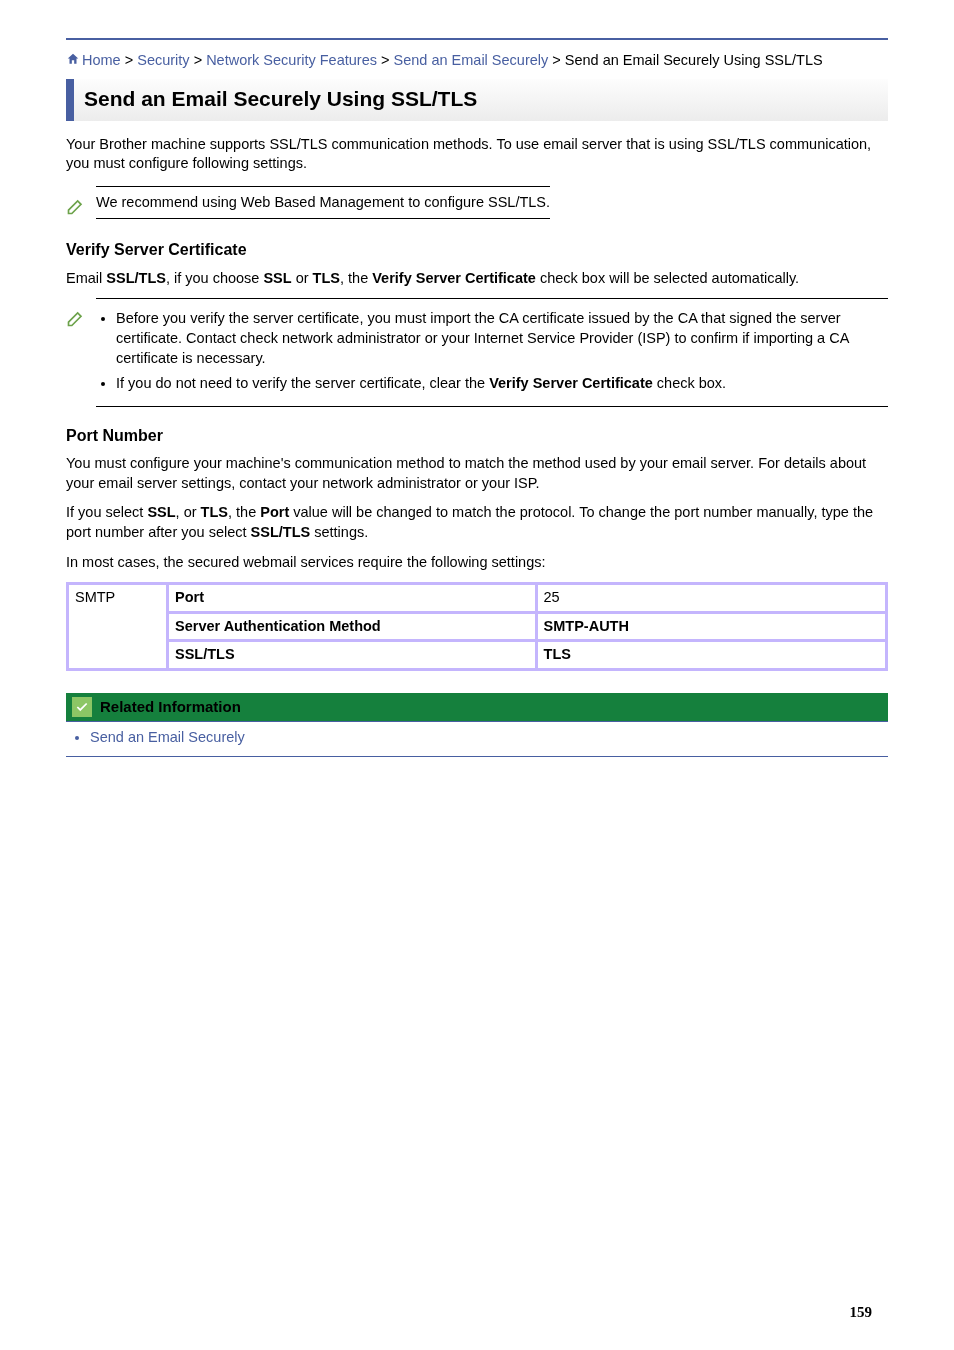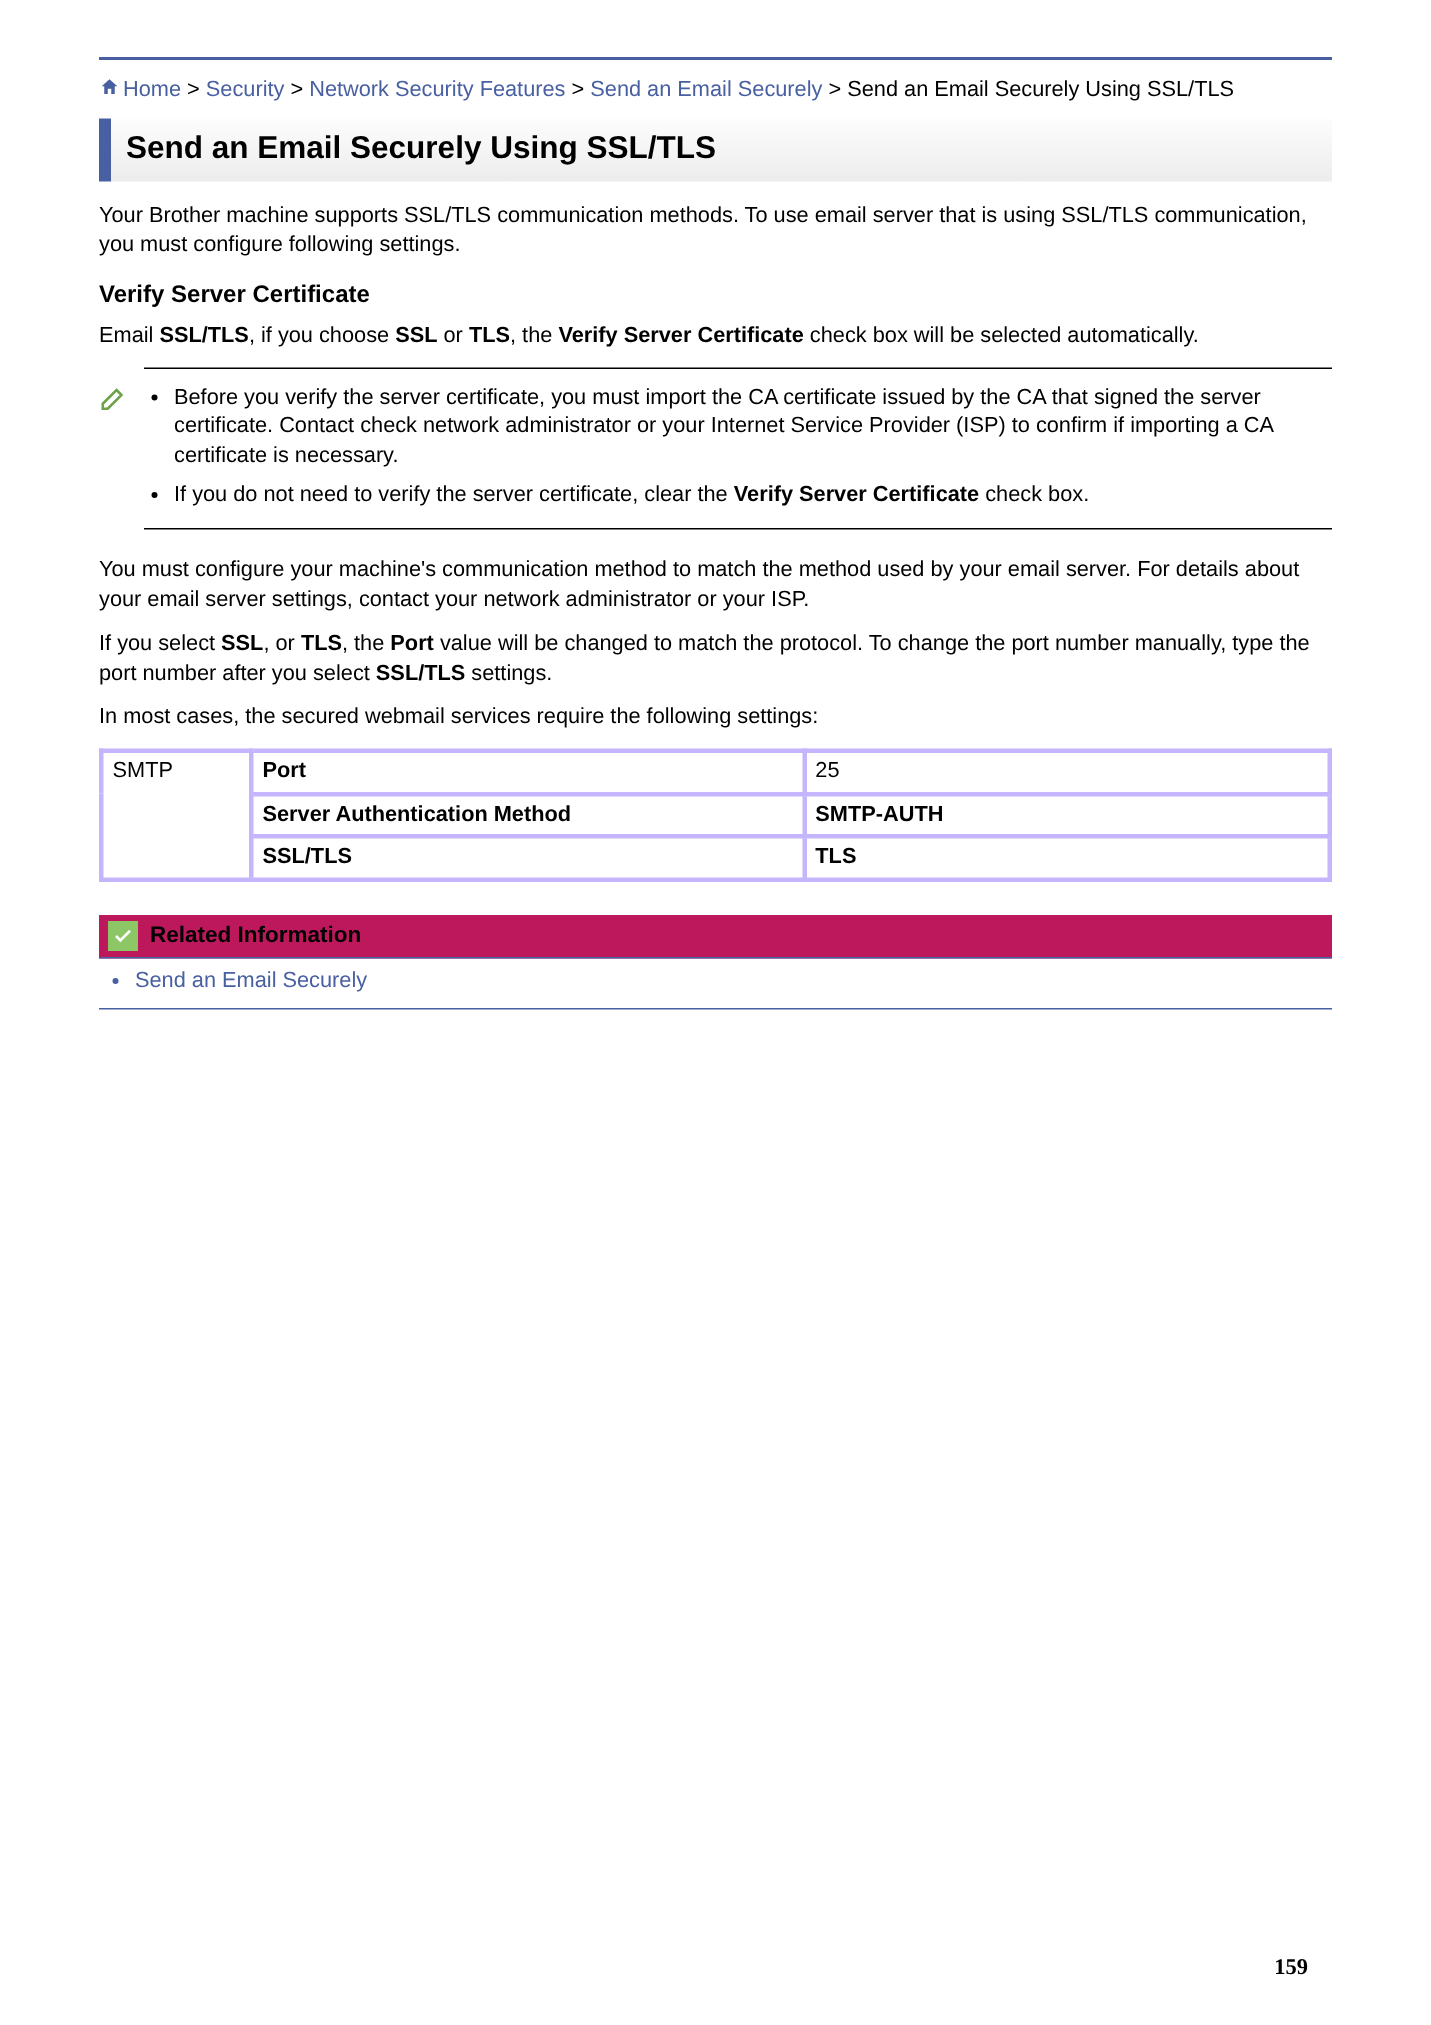--- a/index.html
+++ b/index.html
@@ -78,21 +78,21 @@
     padding: 3px 6px;
     vertical-align: top;
     font-size: 14.5px;
   }
   table.settings td.hdrcell { font-weight: bold; width: 45%; }
   table.settings td.smtp { width: 100px; }
   .related-bar {
     display: flex;
     align-items: center;
     gap: 8px;
-    background: #be185d;
+    background: #15803d;
     border-bottom: 1px solid #485fa1;
     padding: 4px 6px;
     margin-bottom: 6px;
   }
   .related-bar .check {
     width: 20px; height: 20px;
     background: #8cc665;
     display: flex; align-items: center; justify-content: center;
   }
   .related-bar .check svg { width: 14px; height: 14px; }
@@ -124,20 +124,30 @@
   </div>
 
   <div class="title-bar">
     <h1>Send an Email Securely Using SSL/TLS</h1>
   </div>
 
   <div class="body-text">
     <p>Your Brother machine supports SSL/TLS communication methods. To use email server that is using SSL/TLS communication, you must configure following settings.</p>
   </div>
 
+  <div class="note-block">
+    <div class="note-icon">
+      <svg viewBox="0 0 24 24">
+          <path fill="none" stroke="#6ca24a" stroke-width="2" d="M3 17l11-11 4 4-11 11H3v-4z M14 6l4 4"></path>
+        </svg>
+    </div>
+    <div class="note-content note-inline">
+      <span>We recommend using Web Based Management to configure SSL/TLS.</span>
+    </div>
+  </div>
 
   <h2 class="sub">Verify Server Certificate</h2>
   <p class="para">
     <span>Email </span><strong>SSL/TLS</strong><span>, if you choose </span><strong>SSL</strong><span> or </span><strong>TLS</strong><span>, the </span><strong>Verify Server Certificate</strong><span> check box will be selected automatically.</span>
   </p>
 
   <div class="note-block wide">
     <div class="note-icon">
       <svg viewBox="0 0 24 24">
           <path fill="none" stroke="#6ca24a" stroke-width="2" d="M3 17l11-11 4 4-11 11H3v-4z M14 6l4 4"></path>
@@ -146,20 +156,21 @@
     <div class="note-content">
       <ul>
         <li>Before you verify the server certificate, you must import the CA certificate issued by the CA that signed the server certificate. Contact check network administrator or your Internet Service Provider (ISP) to confirm if importing a CA certificate is necessary.</li>
         <li>
           <span>If you do not need to verify the server certificate, clear the </span><strong>Verify Server Certificate</strong><span> check box.</span>
         </li>
       </ul>
     </div>
   </div>
 
+  <h2 class="sub">Port Number</h2>
   <p class="para">You must configure your machine's communication method to match the method used by your email server. For details about your email server settings, contact your network administrator or your ISP.</p>
   <p class="para">
     <span>If you select </span><strong>SSL</strong><span>, or </span><strong>TLS</strong><span>, the </span><strong>Port</strong><span> value will be changed to match the protocol. To change the port number manually, type the port number after you select </span><strong>SSL/TLS</strong><span> settings.</span>
   </p>
   <p class="para">In most cases, the secured webmail services require the following settings:</p>
 
   <table class="settings">
     <tbody>
         <tr>
       <td class="smtp" rowspan="3">SMTP</td>

